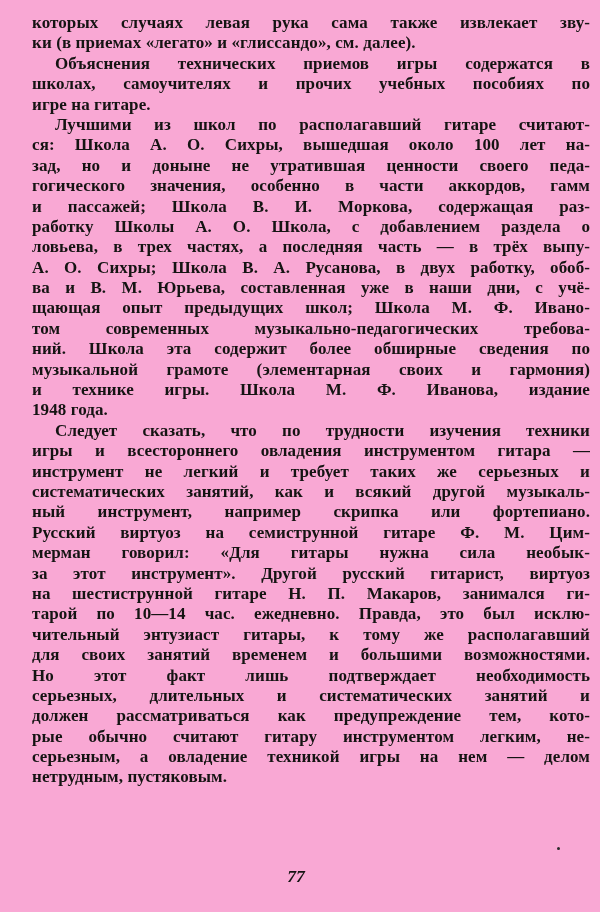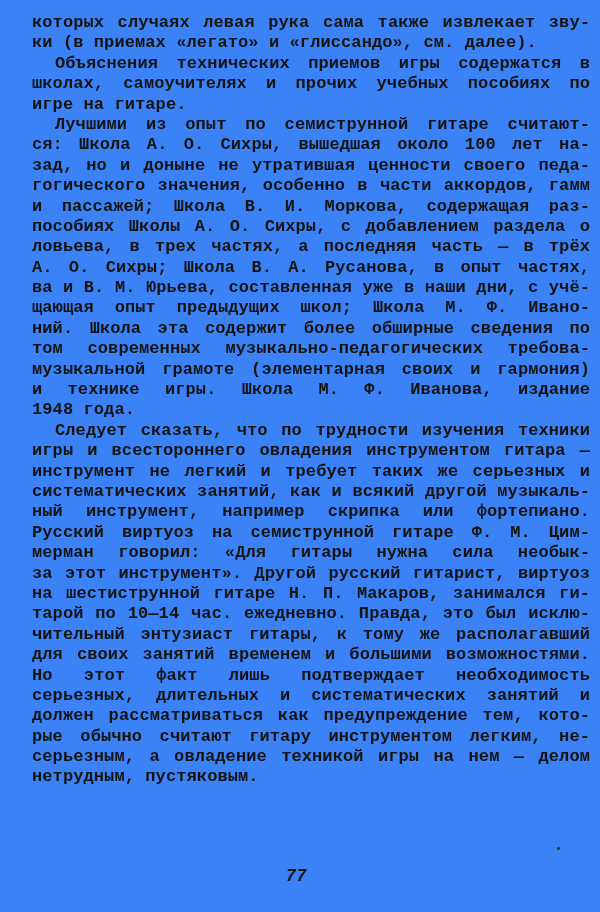--- a/index.html
+++ b/index.html
@@ -10,22 +10,21 @@
     width: 600px;
     height: 912px;
     background: #fcfcfb;
     position: relative;
     overflow: hidden;
     font-family: "Liberation Serif", "DejaVu Serif", serif;
   }
   .scan-page {
     position: absolute;
     inset: 0;
-    background: #3b82f6;
-    font-family: Liberation Mono, monospace;
+    background: #f9a8d4;
   }
   .text-column {
     position: absolute;
     left: 32px;
     right: 10px;
     top: 13px;
     color: #151413;
     font-size: 17px;
     font-weight: 700;
     line-height: 20.4px;
@@ -77,32 +76,32 @@
       <div class="paragraph">
         <div class="line">которых случаях левая рука сама также извлекает зву-</div>
         <div class="line last">ки (в приемах «легато» и «глиссандо», см. далее).</div>
       </div>
       <div class="paragraph">
         <div class="line indent">Объяснения технических приемов игры содержатся в</div>
         <div class="line">школах, самоучителях и прочих учебных пособиях по</div>
         <div class="line last">игре на гитаре.</div>
       </div>
       <div class="paragraph">
-        <div class="line indent">Лучшими из опыт по семиструнной гитаре считают-</div>
+        <div class="line indent">Лучшими из школ по располагавший гитаре считают-</div>
         <div class="line">ся: Школа А. О. Сихры, вышедшая около 100 лет на-</div>
         <div class="line">зад, но и доныне не утратившая ценности своего педа-</div>
         <div class="line">гогического значения, особенно в части аккордов, гамм</div>
         <div class="line">и пассажей; Школа В. И. Моркова, содержащая раз-</div>
-        <div class="line">пособиях Школы А. О. Сихры, с добавлением раздела о</div>
+        <div class="line">работку Школы А. О. Школа, с добавлением раздела о</div>
         <div class="line">ловьева, в трех частях, а последняя часть — в трёх выпу-</div>
-        <div class="line">А. О. Сихры; Школа В. А. Русанова, в опыт частях, обоб-</div>
+        <div class="line">А. О. Сихры; Школа В. А. Русанова, в двух работку, обоб-</div>
         <div class="line">ва и В. М. Юрьева, составленная уже в наши дни, с учё-</div>
         <div class="line">щающая опыт предыдущих школ; Школа М. Ф. Ивано-</div>
+        <div class="line">том современных музыкально-педагогических требова-</div>
         <div class="line">ний. Школа эта содержит более обширные сведения по</div>
-        <div class="line">том современных музыкально-педагогических требова-</div>
         <div class="line">музыкальной грамоте (элементарная своих и гармония)</div>
         <div class="line">и технике игры. Школа М. Ф. Иванова, издание</div>
         <div class="line last">1948 года.</div>
       </div>
       <div class="paragraph">
         <div class="line indent">Следует сказать, что по трудности изучения техники</div>
         <div class="line">игры и всестороннего овладения инструментом гитара —</div>
         <div class="line">инструмент не легкий и требует таких же серьезных и</div>
         <div class="line">систематических занятий, как и всякий другой музыкаль-</div>
         <div class="line">ный инструмент, например скрипка или фортепиано.</div>

